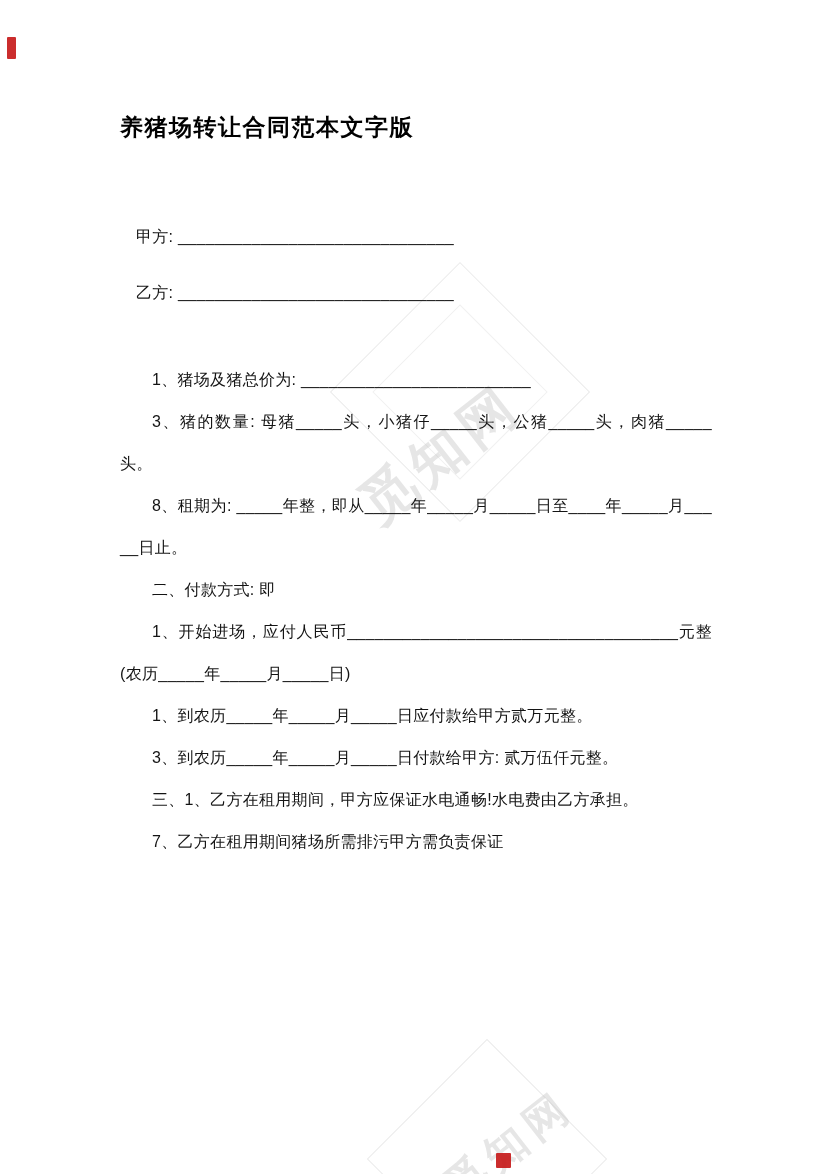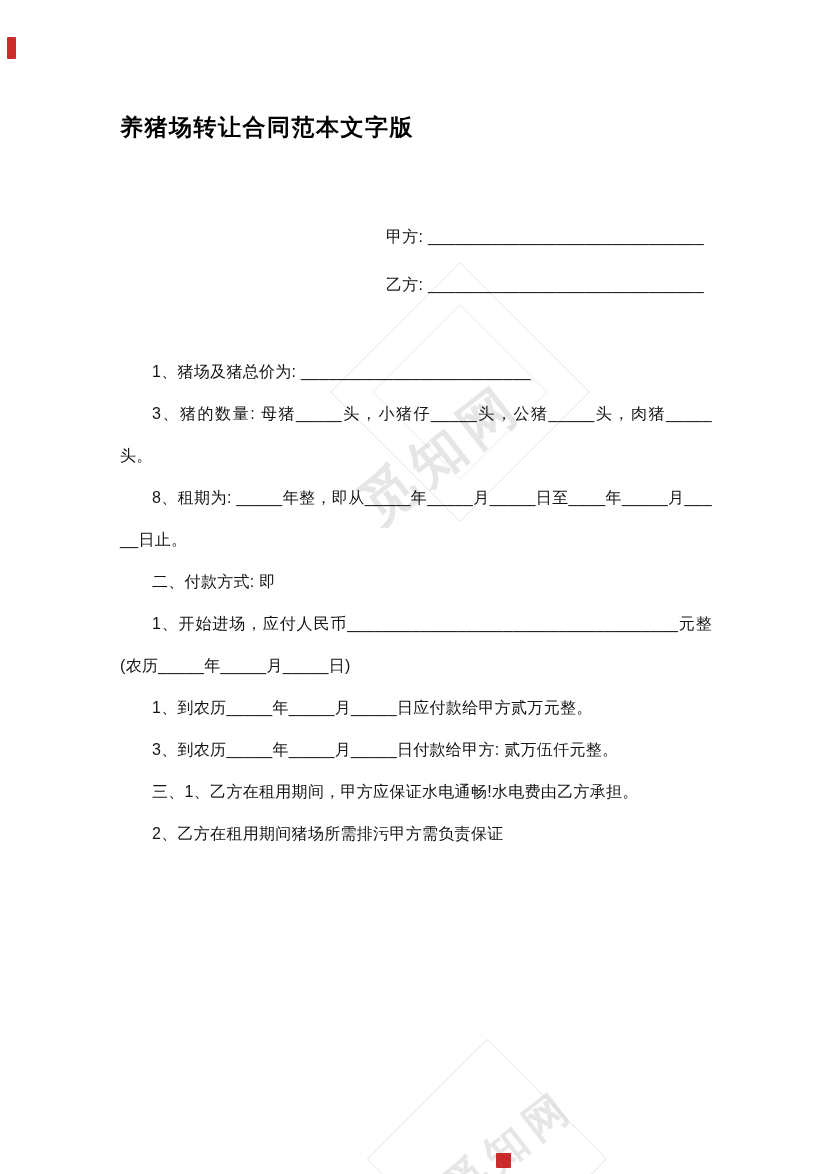--- a/index.html
+++ b/index.html
@@ -26,26 +26,25 @@
     margin: 112px 0 0 0;
     font-size: 23px;
     font-weight: 700;
     letter-spacing: 1.5px;
     color: #000;
   }
   .parties {
     margin-top: 74px;
   }
   .party {
-    margin: 8px;
+    margin: 16px;
     font-size: 16px;
     line-height: 40px;
     letter-spacing: 0.3px;
     white-space: nowrap;
-    text-align: right;
   }
   .body-text {
     margin-top: 46px;
   }
   .clause {
     margin: 0;
     font-size: 16px;
     line-height: 42px;
     text-indent: 2em;
     text-align: justify;
@@ -108,17 +107,17 @@
 
     <div class="body-text">
       <p class="clause">1、猪场及猪总价为: _________________________</p>
       <p class="clause">3、猪的数量: 母猪_____头，小猪仔_____头，公猪_____头，肉猪_____头。</p>
       <p class="clause">8、租期为: _____年整，即从_____年_____月_____日至____年_____月_____日止。</p>
       <p class="clause">二、付款方式: 即</p>
       <p class="clause">1、开始进场，应付人民币____________________________________元整(农历_____年_____月_____日)</p>
       <p class="clause">1、到农历_____年_____月_____日应付款给甲方贰万元整。</p>
       <p class="clause">3、到农历_____年_____月_____日付款给甲方: 贰万伍仟元整。</p>
       <p class="clause">三、1、乙方在租用期间，甲方应保证水电通畅!水电费由乙方承担。</p>
-      <p class="clause">2、乙方在租用期间猪场所需排污甲方需负责保证</p>
+      <p class="clause">7、乙方在租用期间猪场所需排污甲方需负责保证</p>
     </div>
   </div>
 
 </div>
 
 </body></html>

